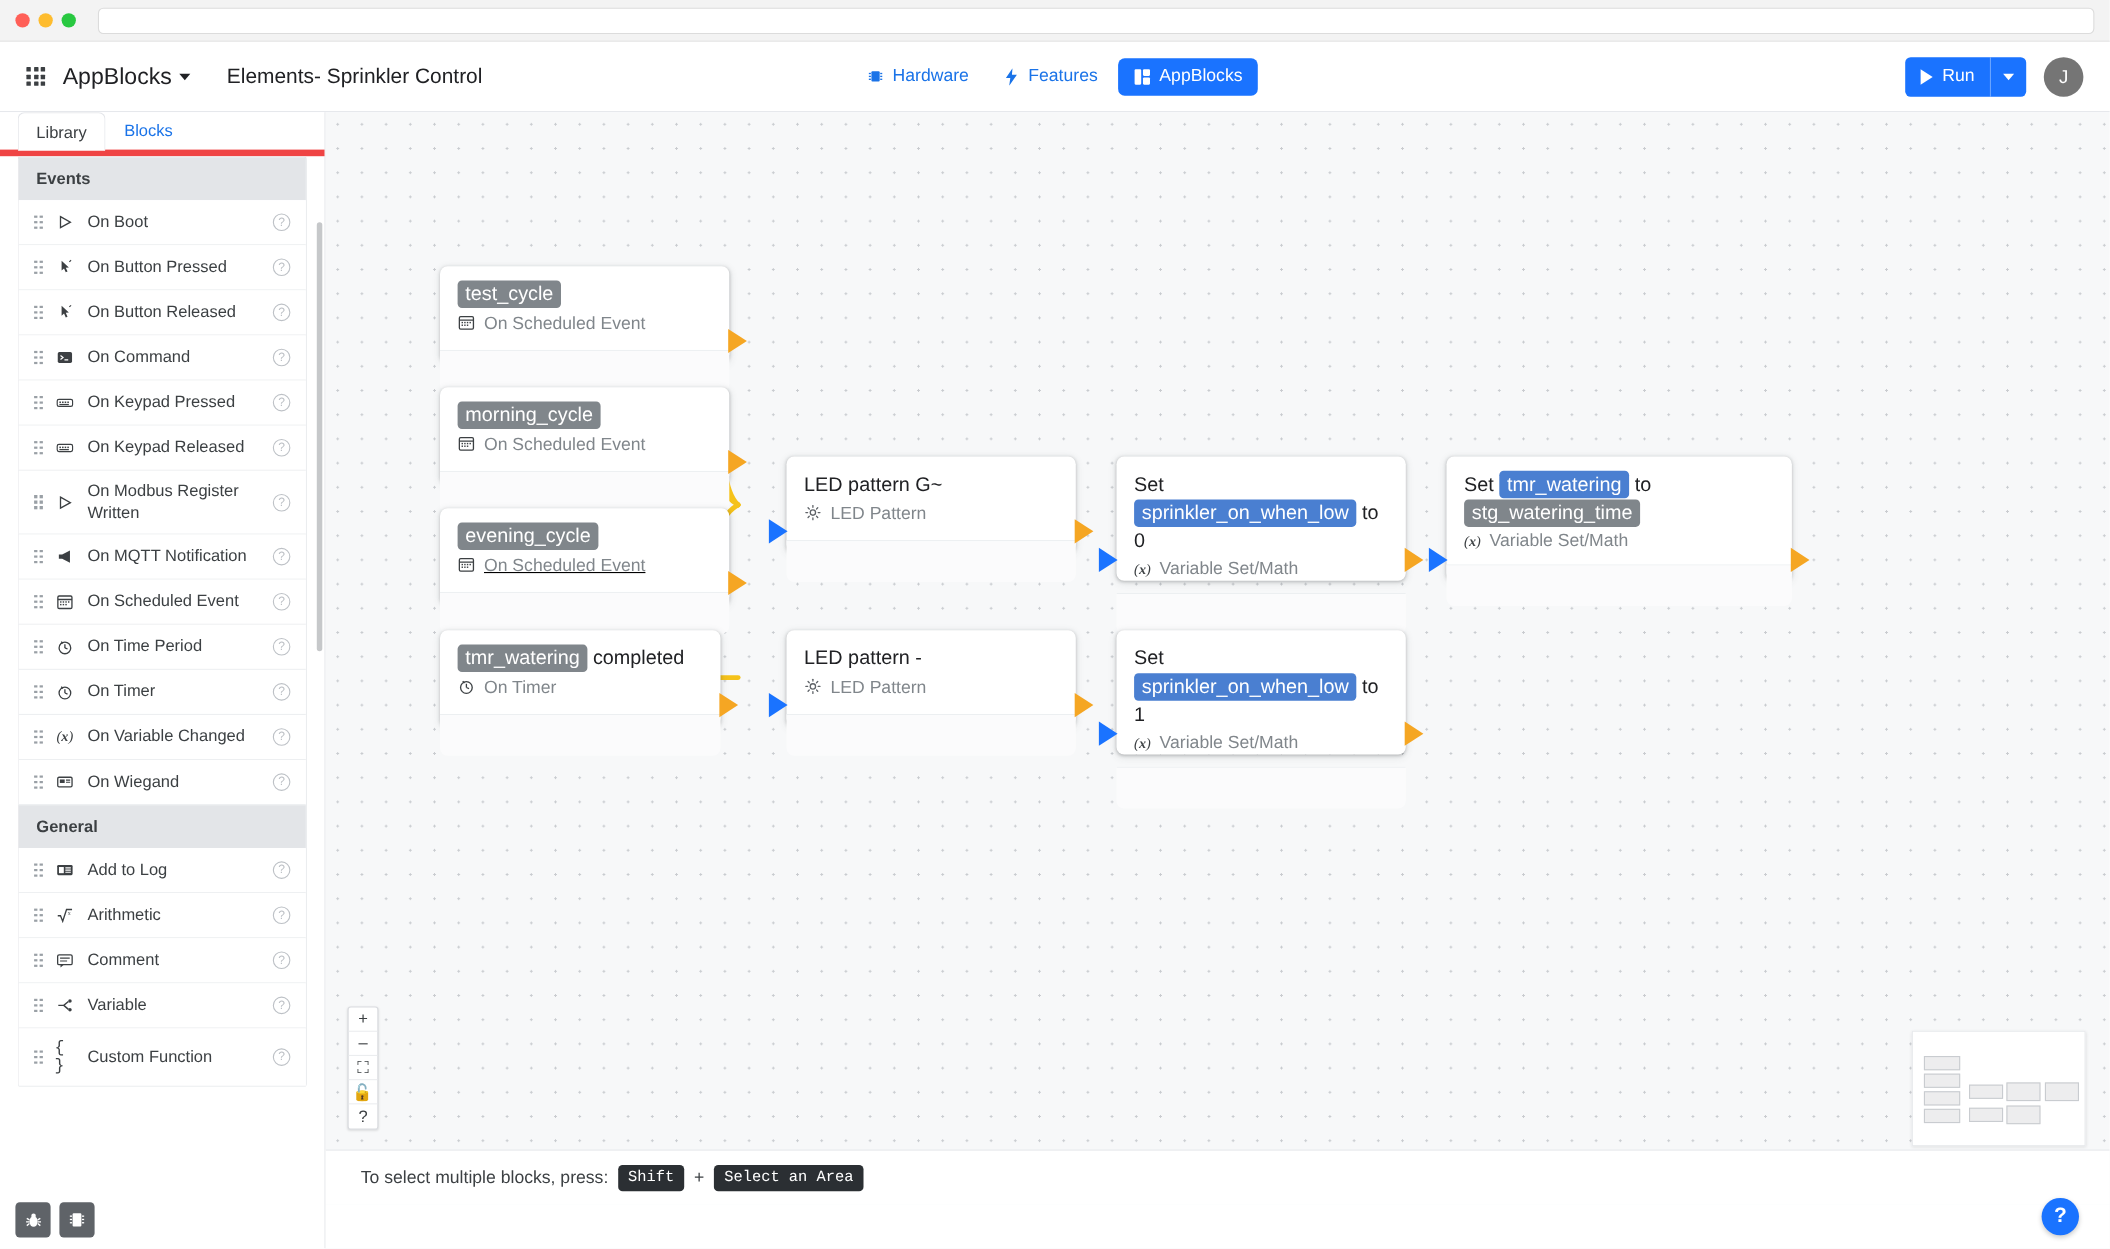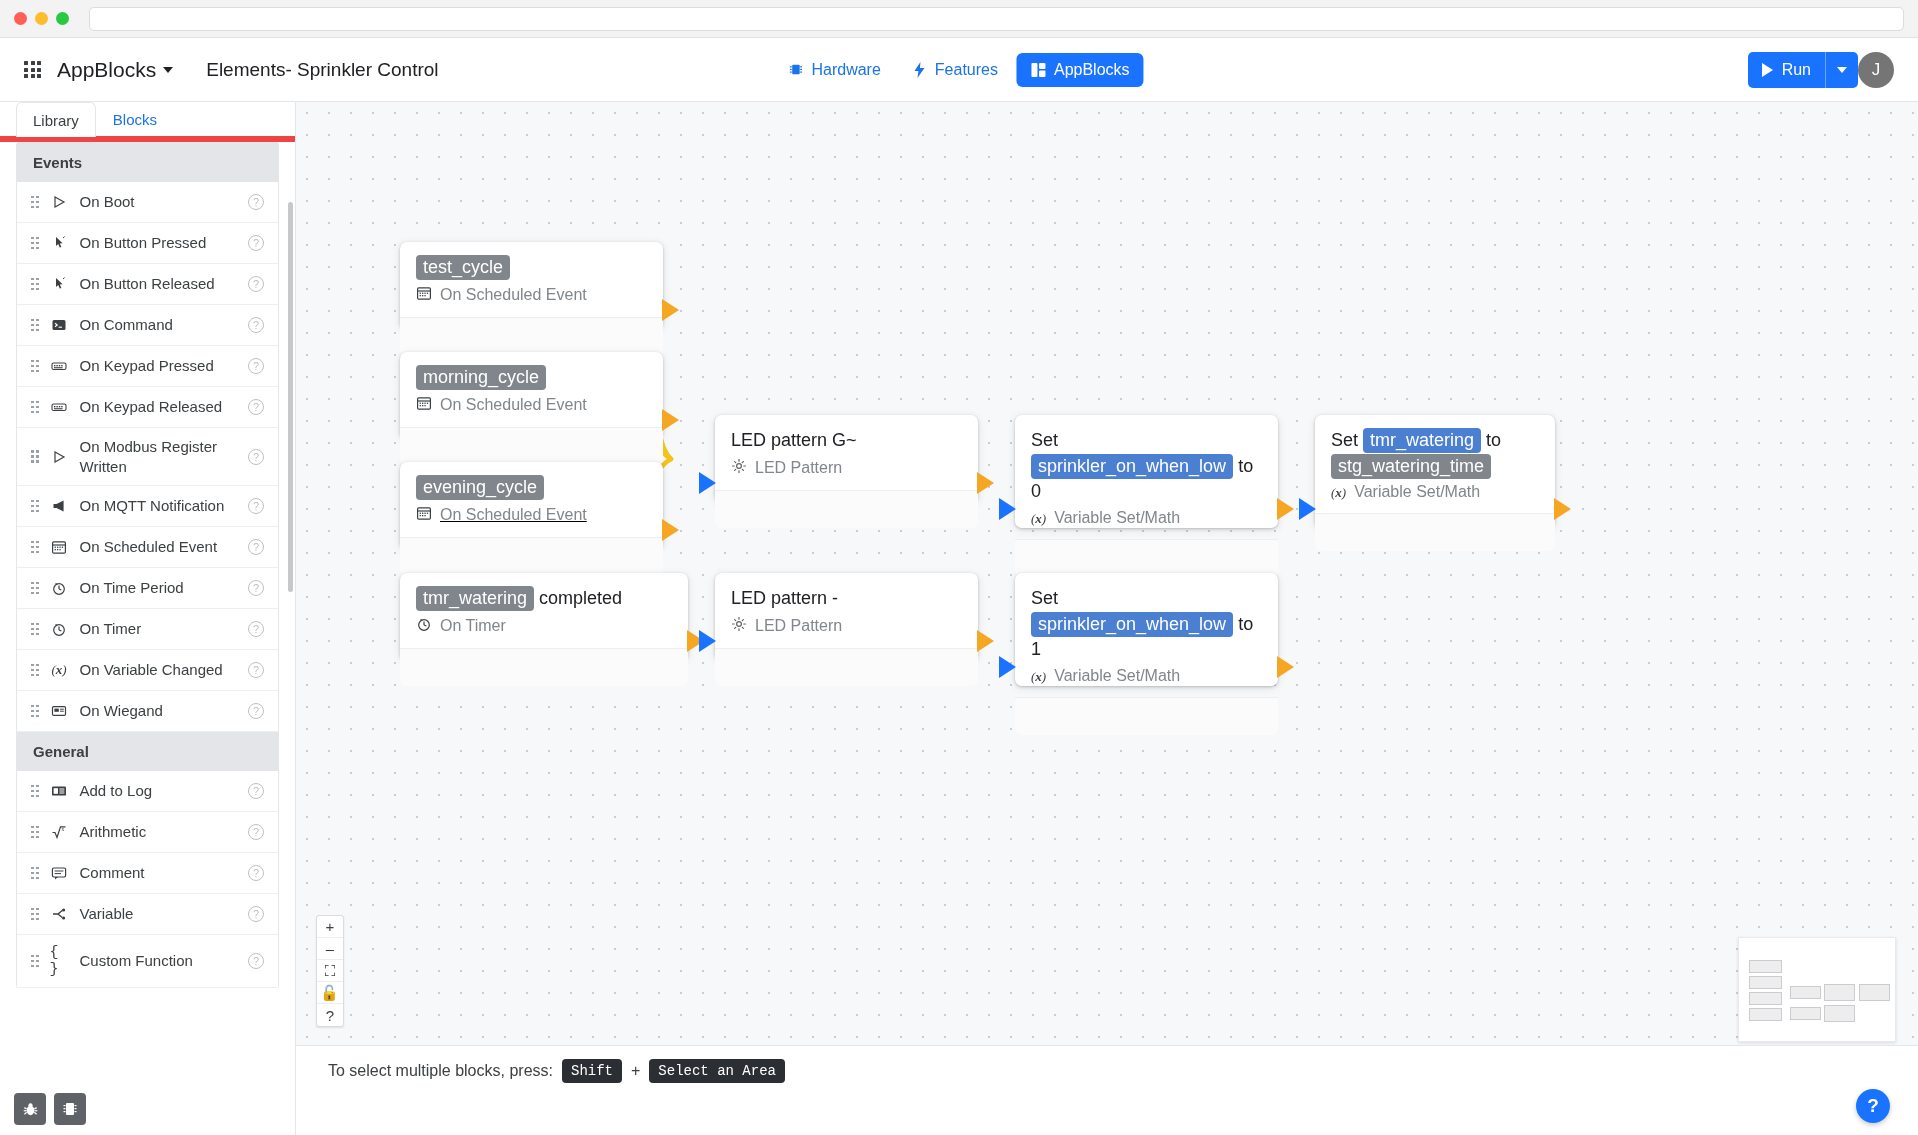--- a/index.html
+++ b/index.html
@@ -54,21 +54,21 @@
     display: flex; align-items: center; gap: 4px;
   }
   .tab {
     display: flex; align-items: center; gap: 8px;
     padding: 8px 14px; border-radius: 6px;
     font-size: 16px; color: #1a73e8; cursor: pointer;
   }
   .tab.active { background: #1a73ff; color: #fff; }
   .tab svg { display: block; }
   .right-grp {
-    margin-left: auto; display: flex; align-items: center; 
+    margin-left: auto; display: flex; align-items: center; gap: 16px;
   }
   .runbtn {
     display: flex; align-items: center; background: #1a73ff;
     border-radius: 5px; height: 36px; color: #fff;
     font-size: 16px; cursor: pointer; overflow: hidden;
   }
   .runbtn .main {
     display: flex; align-items: center; gap: 9px;
     padding: 0 14px 0 14px; height: 100%;
   }
@@ -797,21 +797,21 @@
                   <rect x="3.6" y="10" width="1.3" height="1.3" fill="#3c4043"></rect>
                   <rect x="6" y="10" width="1.3" height="1.3" fill="#3c4043"></rect>
                   <rect x="8.4" y="10" width="1.3" height="1.3" fill="#3c4043"></rect>
                 </svg></span>
               <span>On Scheduled Event</span>
             </div>
           </div>
           <div class="node-foot"></div>
           <span class="port out" style="top:57px"></span>
         </div>
-        <div class="node" style="left: 60px; top: 471px; width: 288px; height: 87px;">
+        <div class="node" style="left: 60px; top: 471px; width: 255px; height: 87px;">
           <div class="node-body">
             <div class="node-title"><span class="pill gray">tmr_watering</span><span> completed</span></div>
             <div class="node-sub">
               <span><svg width="16" height="16" viewBox="0 0 16 16">
                   <circle cx="8" cy="9" r="5.3" fill="none" stroke="#3c4043" stroke-width="1.2"></circle>
                   <line x1="8" y1="9" x2="8" y2="5.6" stroke="#3c4043" stroke-width="1.2"></line>
                   <line x1="8" y1="9" x2="10.4" y2="10" stroke="#3c4043" stroke-width="1.2"></line>
                   <path d="M4.6 3.4 L6.3 4.8" stroke="#3c4043" stroke-width="1.2" fill="none"></path>
                 </svg></span>
               <span>On Timer</span>
@@ -885,21 +885,21 @@
             <div class="node-title"><span>Set </span><span class="pill blue">sprinkler_on_when_low</span><span> to 1</span></div>
             <div class="node-sub">
               <span><span style="font-size:13px;font-style:italic;font-family:'Liberation Serif',serif;color:#3c4043;">(<b>x</b>)</span></span>
               <span>Variable Set/Math</span>
             </div>
           </div>
           <div class="node-foot"></div>
           <span class="port in" style="top:83px"></span>
           <span class="port out" style="top:83px"></span>
         </div>
-        <div class="node" style="left: 975px; top: 313px; width: 240px; height: 113px;">
+        <div class="node" style="left: 975px; top: 313px; width: 314px; height: 113px;">
           <div class="node-body">
             <div class="node-title"><span>Set </span><span class="pill blue">tmr_watering</span><span> to </span><span class="pill gray">stg_watering_time</span></div>
             <div class="node-sub">
               <span><span style="font-size:13px;font-style:italic;font-family:'Liberation Serif',serif;color:#3c4043;">(<b>x</b>)</span></span>
               <span>Variable Set/Math</span>
             </div>
           </div>
           <div class="node-foot"></div>
           <span class="port in" style="top:83px"></span>
           <span class="port out" style="top:83px"></span>

